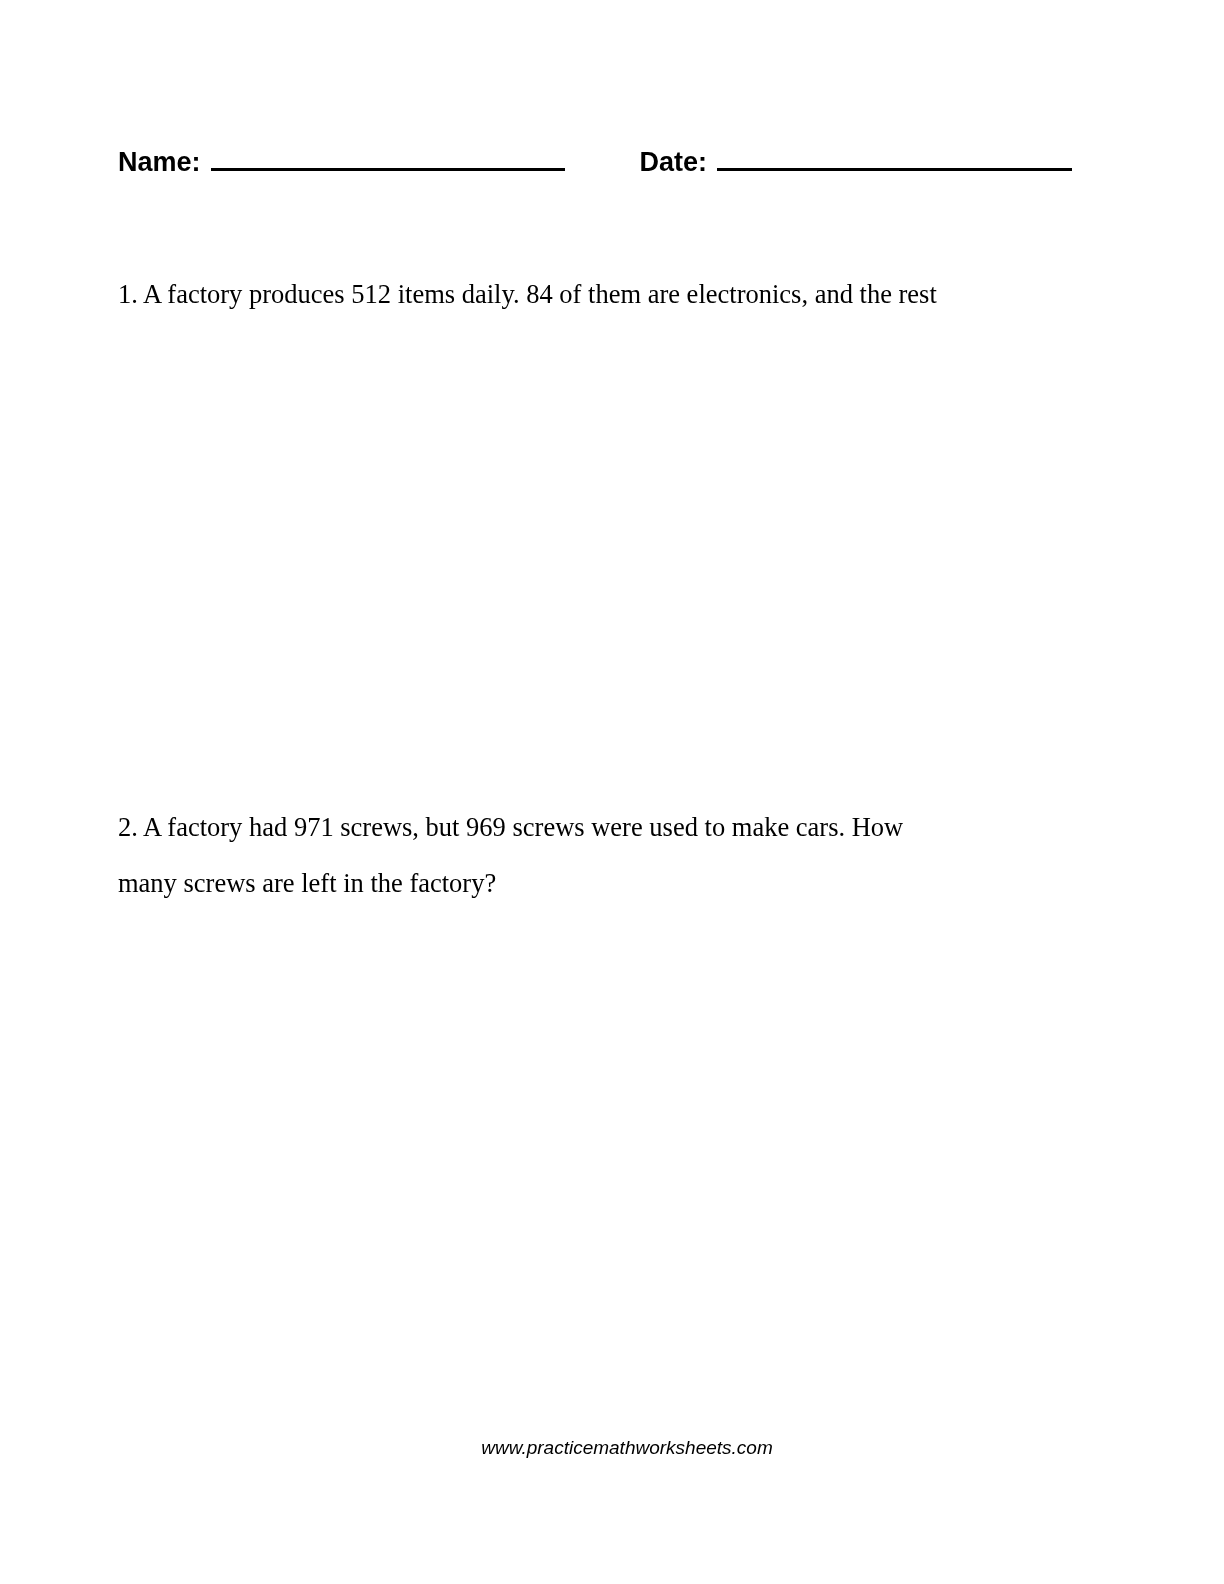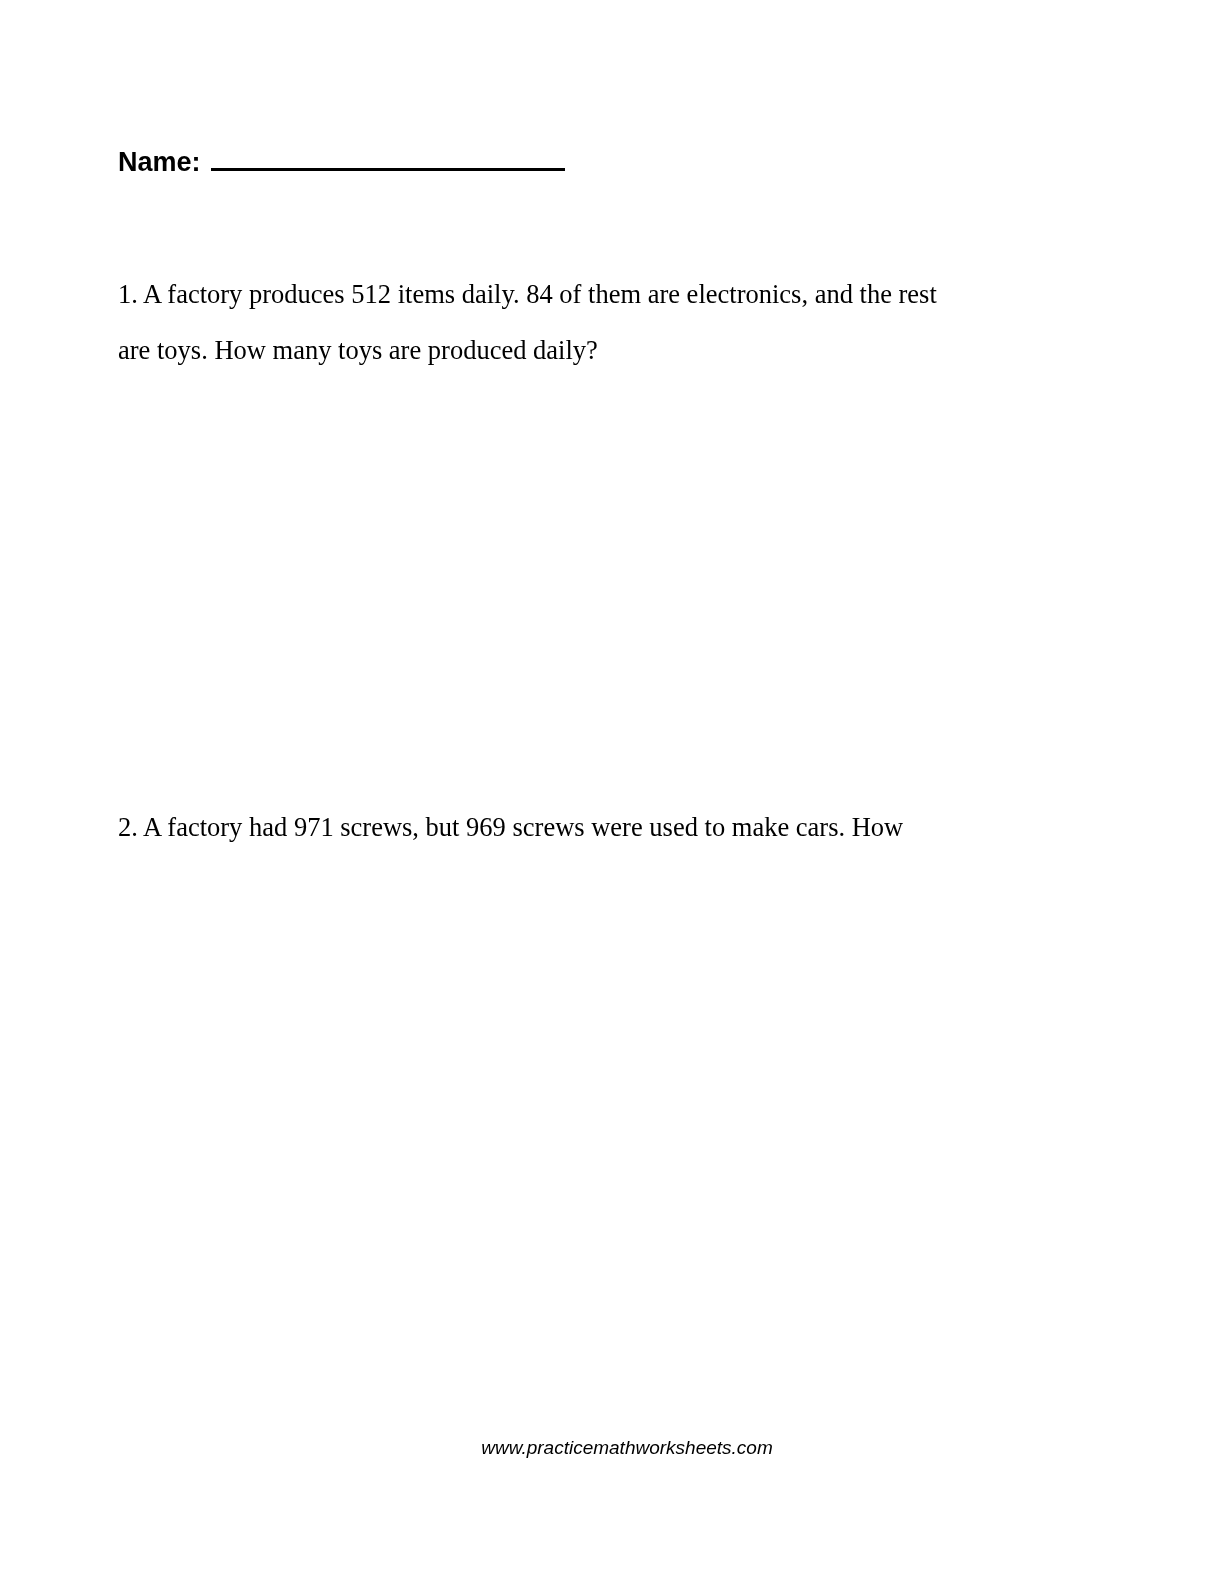--- a/index.html
+++ b/index.html
@@ -62,24 +62,28 @@
     }
   </style>
 </head>
 <body>
 
 <div class="header">
   <div class="field name-field">
     <span>Name:</span>
     <span class="blank name-blank"></span>
   </div>
+  <div class="field date-field">
+    <span>Date:</span>
+    <span class="blank date-blank"></span>
+  </div>
 </div>
 
 <div class="question q1">
   <span class="line">1. A factory produces 512 items daily. 84 of them are electronics, and the rest</span>
-  <span class="line">are toys. How many toys are produced daily?</span>
 </div>
 
 <div class="question q2">
   <span class="line">2. A factory had 971 screws, but 969 screws were used to make cars. How</span>
+  <span class="line">many screws are left in the factory?</span>
 </div>
 
 <div class="footer">www.practicemathworksheets.com</div>
 
 </body></html>

